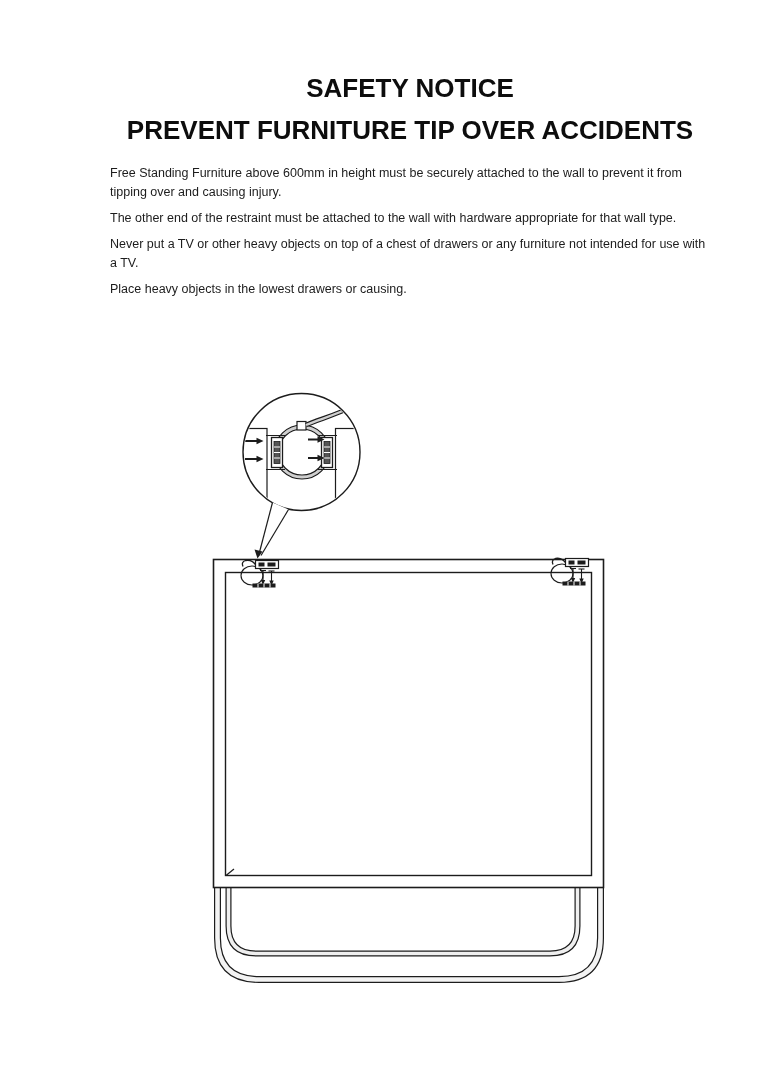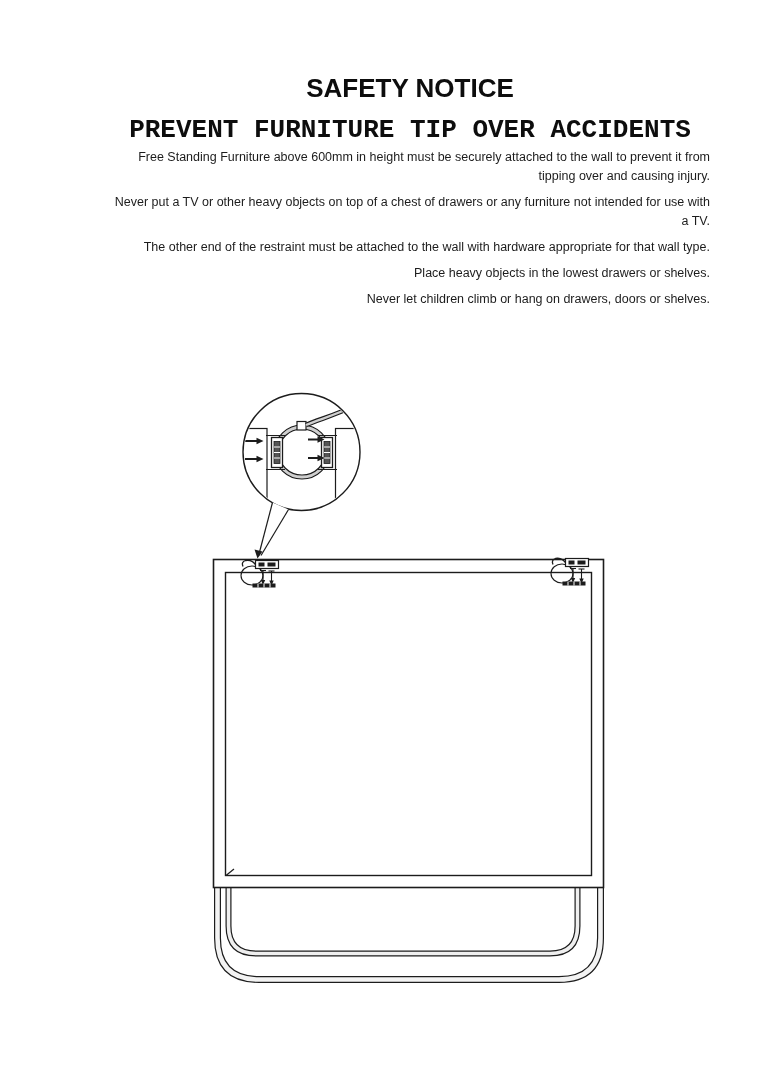--- a/index.html
+++ b/index.html
@@ -12,23 +12,23 @@
     overflow:hidden;
   }
   .titles{
     position:absolute;left:110px;top:72px;width:600px;
     text-align:center;
   }
   .titles h1,.titles h2{
     margin:4px;font-size:26px;line-height:24px;font-weight:bold;
     color:#0d0d0d;letter-spacing:0px;
   }
-  .titles h2{margin-top:18px;font-family:Liberation Mono, monospace;}
+  .titles h2{margin-top:18px;}
   .text-block{
-    position:absolute;left:110px;top:148px;width:600px;text-align:right;
+    position:absolute;left:110px;top:164px;width:600px;
   }
   .text-block p{
     margin:0 0 7px 0;
     font-size:12.5px;line-height:19px;color:#1c1c1c;
   }
   .diagram-wrap{
     position:absolute;left:0;top:385px;width:765px;height:640px;
   }
   svg .ln{stroke:#1c1c1c;fill:none;}
 </style>
@@ -37,24 +37,23 @@
 
 <div class="page">
 
   <div class="titles">
     <h1>SAFETY NOTICE</h1>
     <h2>PREVENT FURNITURE TIP OVER ACCIDENTS</h2>
   </div>
 
   <div class="text-block">
     <p>Free Standing Furniture above 600mm in height must be securely attached to the wall to prevent it from tipping over and causing injury.</p>
+    <p>The other end of the restraint must be attached to the wall with hardware appropriate for that wall type.</p>
     <p>Never put a TV or other heavy objects on top of a chest of drawers or any furniture not intended for use with a TV.</p>
-    <p>The other end of the restraint must be attached to the wall with hardware appropriate for that wall type.</p>
-    <p>Place heavy objects in the lowest drawers or shelves.</p>
-    <p>Never let children climb or hang on drawers, doors or shelves.</p>
+    <p>Place heavy objects in the lowest drawers or causing.</p>
   </div>
 
   <div class="diagram-wrap">
     <svg width="765" height="640" viewBox="0 385 765 640" xmlns="http://www.w3.org/2000/svg">
 
       <g>
 
         <path class="ln" d="M 228.5,880 L 228.5,926 Q 228.5,953.5 256,953.5 L 550,953.5 Q 577.5,953.5 577.5,926 L 577.5,880" stroke-width="6"></path>
         <path d="M 228.5,880 L 228.5,926 Q 228.5,953.5 256,953.5 L 550,953.5 Q 577.5,953.5 577.5,926 L 577.5,880" stroke="#efefef" stroke-width="3.6" fill="none"></path>
 

